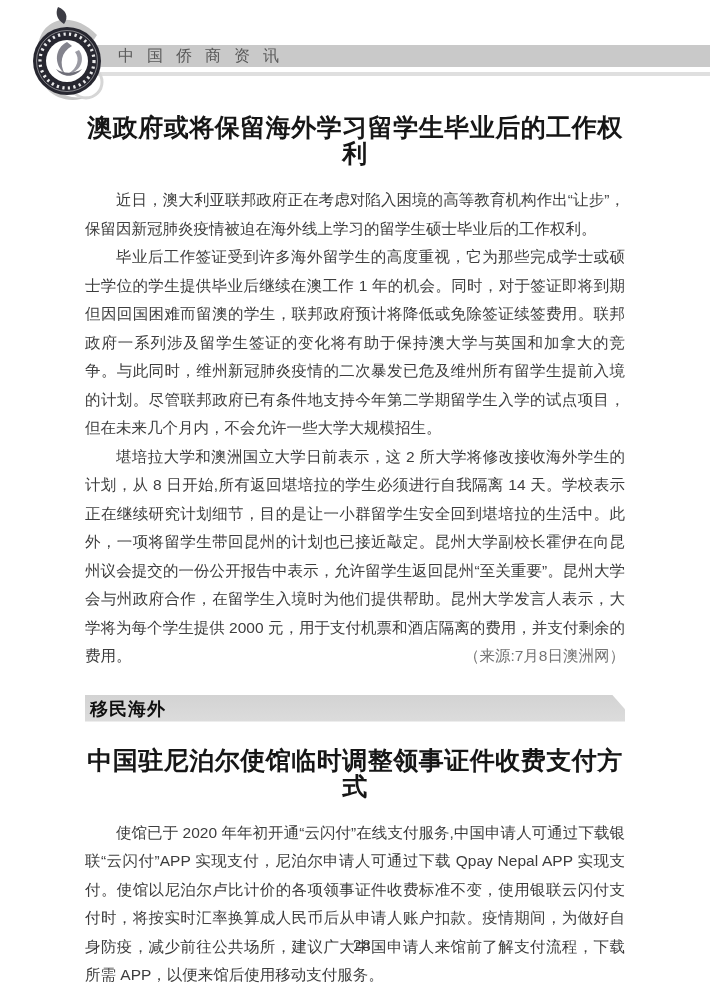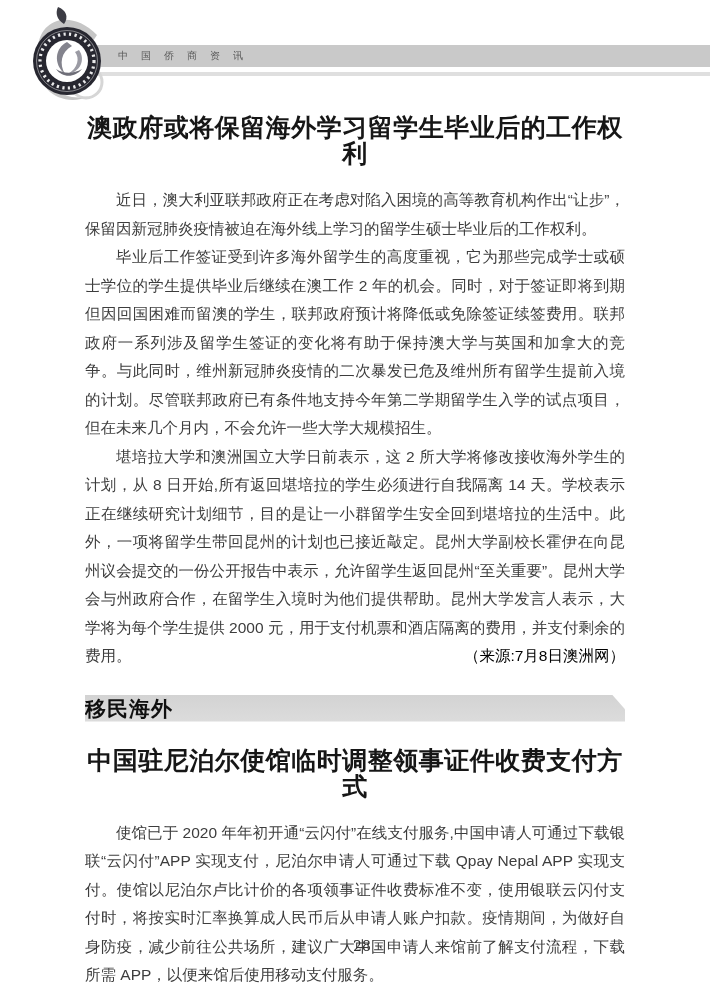--- a/index.html
+++ b/index.html
@@ -25,21 +25,21 @@
     position: absolute;
     left: 70px; right: 0; top: 72px;
     height: 4px;
     background: #dfdfdf;
   }
   .brand-text {
     position: absolute;
     left: 118px; top: 45px;
     height: 22px;
     line-height: 22px;
-    font-size: 10px;
+    font-size: 16px;
     letter-spacing: 13px;
     color: #595959;
     white-space: nowrap;
   }
   .logo {
     position: absolute;
     left: 27px; top: 5px;
     width: 84px; height: 104px;
   }
 
@@ -65,35 +65,36 @@
     line-height: 28.5px;
     color: #3d3d3d;
     text-align: justify;
     margin-top: 20px;
   }
   .body-text p { text-indent: 2em; }
 
   .source-line {
     font-size: 15.5px;
     line-height: 28.5px;
-    color: #000000;
+    color: #737373;
     text-align: right;
   }
   .source-overlap { margin-top: -28.5px; }
 
   
   .section-bar {
     margin-top: 24px;
     height: 27px;
     background: linear-gradient(180deg, #d3d3d3, #dcdcdc);
     clip-path: polygon(0 0, calc(100% - 13px) 0, 100% 55%, 100% 100%, 0 100%);
     line-height: 27px;
+    padding-left: 5px;
     font-family: "DejaVu Serif", "Liberation Serif", serif;
     font-weight: 700;
-    font-size: 21px;
+    font-size: 18px;
     color: #101010;
     letter-spacing: 1px;
   }
 
   
   .page-number {
     position: absolute;
     left: 0; right: 0; top: 938px;
     text-align: center;
     font-family: "DejaVu Serif", "Liberation Serif", serif;
@@ -128,21 +129,21 @@
     <path d="M40 37 C28 43 26 59 38 69 C32 59 34 47 45 41 Z" fill="#83838d"></path>
     <path d="M52 45 C59 55 53 67 41 69 C51 63 53 53 48 47 Z" fill="#9b9ba4"></path>
     <path d="M29 64 C35 73 48 73 55 64 C46 69 37 69 29 64 Z" fill="#6e6e78"></path>
   </svg>
 
   <div class="content">
 
     <div class="article-title title-1">澳政府或将保留海外学习留学生毕业后的工作权利</div>
     <div class="body-text">
       <p>近日，澳大利亚联邦政府正在考虑对陷入困境的高等教育机构作出“让步”，保留因新冠肺炎疫情被迫在海外线上学习的留学生硕士毕业后的工作权利。</p>
-      <p>毕业后工作签证受到许多海外留学生的高度重视，它为那些完成学士或硕士学位的学生提供毕业后继续在澳工作 2 年的机会。同时，对于签证即将到期但因回国困难而留澳的学生，联邦政府预计将降低或免除签证续签费用。联邦政府一系列涉及留学生签证的变化将有助于保持澳大学与英国和加拿大的竞争。与此同时，维州新冠肺炎疫情的二次暴发已危及维州所有留学生提前入境的计划。尽管联邦政府已有条件地支持今年第二学期留学生入学的试点项目，但在未来几个月内，不会允许一些大学大规模招生。</p>
+      <p>毕业后工作签证受到许多海外留学生的高度重视，它为那些完成学士或硕士学位的学生提供毕业后继续在澳工作 1 年的机会。同时，对于签证即将到期但因回国困难而留澳的学生，联邦政府预计将降低或免除签证续签费用。联邦政府一系列涉及留学生签证的变化将有助于保持澳大学与英国和加拿大的竞争。与此同时，维州新冠肺炎疫情的二次暴发已危及维州所有留学生提前入境的计划。尽管联邦政府已有条件地支持今年第二学期留学生入学的试点项目，但在未来几个月内，不会允许一些大学大规模招生。</p>
       <p>堪培拉大学和澳洲国立大学日前表示，这 2 所大学将修改接收海外学生的计划，从 8 日开始,所有返回堪培拉的学生必须进行自我隔离 14 天。学校表示正在继续研究计划细节，目的是让一小群留学生安全回到堪培拉的生活中。此外，一项将留学生带回昆州的计划也已接近敲定。昆州大学副校长霍伊在向昆州议会提交的一份公开报告中表示，允许留学生返回昆州“至关重要”。昆州大学会与州政府合作，在留学生入境时为他们提供帮助。昆州大学发言人表示，大学将为每个学生提供 2000 元，用于支付机票和酒店隔离的费用，并支付剩余的费用。</p>
     </div>
     <div class="source-line source-overlap">（来源:7月8日澳洲网）</div>
 
     <div class="section-bar">移民海外</div>
 
     <div class="article-title title-2">中国驻尼泊尔使馆临时调整领事证件收费支付方式</div>
     <div class="body-text">
       <p>使馆已于 2020 年年初开通“云闪付”在线支付服务,中国申请人可通过下载银联“云闪付”APP 实现支付，尼泊尔申请人可通过下载 Qpay Nepal APP 实现支付。使馆以尼泊尔卢比计价的各项领事证件收费标准不变，使用银联云闪付支付时，将按实时汇率换算成人民币后从申请人账户扣款。疫情期间，为做好自身防疫，减少前往公共场所，建议广大中国申请人来馆前了解支付流程，下载所需 APP，以便来馆后使用移动支付服务。</p>
     </div>

